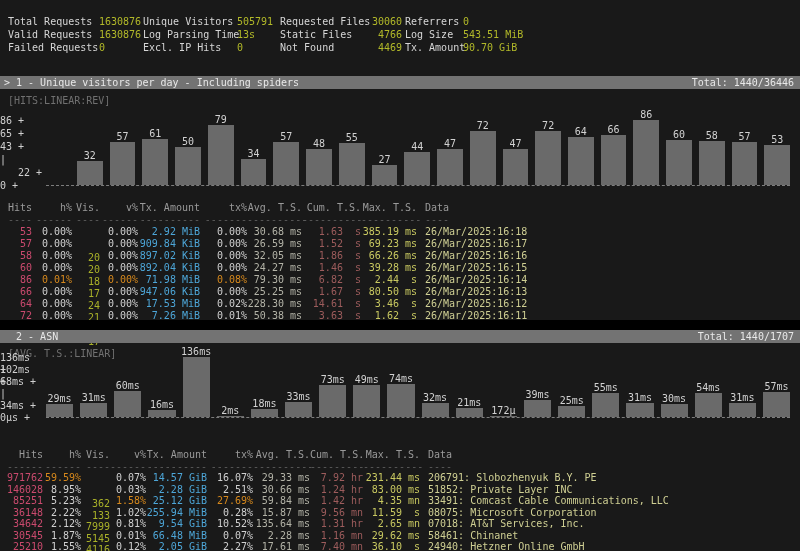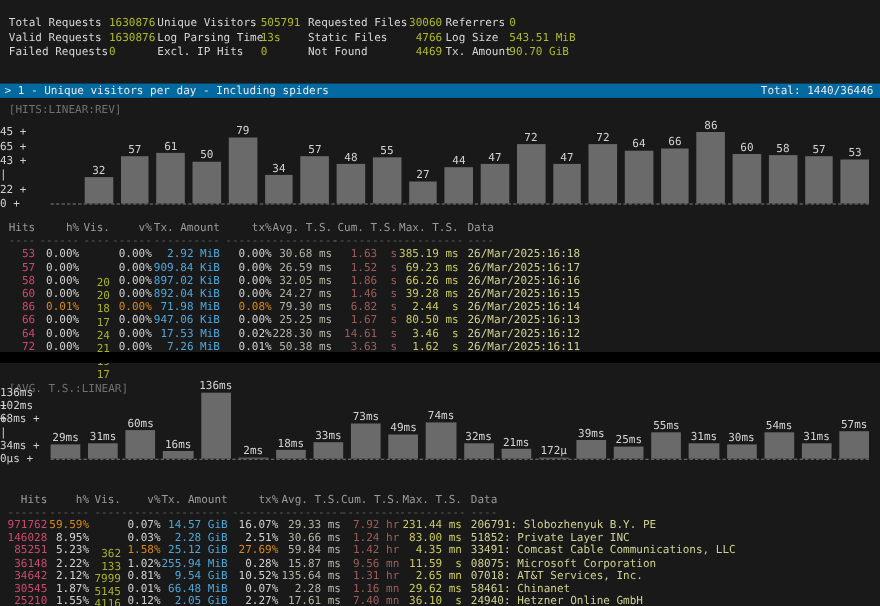--- a/index.html
+++ b/index.html
@@ -12,21 +12,21 @@
   
   #summary{position:absolute;top:15px;left:8px;right:0;}
   .sline{height:13px;white-space:pre;}
   .scell{display:inline-block;vertical-align:top;}
   .sc0{width:135px}.sc1{width:137px}.sc2{width:125px}
   .sl{display:inline-block;color:#d6d6d6;}
   .sc0 .sl{width:91px}.sc1 .sl{width:94px}.sc2 .sl{width:88px}.sc3 .sl{width:58px}
   .sv{color:#b2b929;}
   .sc2 .sv{display:inline-block;width:34px;text-align:right;}
   
-  .phead{position:absolute;left:0;right:0;height:13px;background:#0369a1;color:#e8e8e8;
+  .phead{position:absolute;left:0;right:0;height:13px;background:#737373;color:#e8e8e8;
          display:flex;justify-content:space-between;padding:0 6px 0 4px;white-space:pre;}
   .sep{position:absolute;left:0;right:0;top:320px;height:10px;background:#000;}
   
   .clabel{position:absolute;left:8px;color:#707070;white-space:pre;}
   .chart{position:absolute;left:0;right:0;height:90px;}
   .axis{position:absolute;left:0;top:0;width:42px;}
   .plot{position:absolute;left:46px;right:10px;display:flex;align-items:flex-end;gap:7px;
         border-bottom:1px dashed #7d7d7d;}
   .bar{flex:1;background:#6a6a6a;position:relative;}
   .blabel{position:absolute;bottom:100%;left:50%;transform:translateX(-50%);
@@ -63,25 +63,25 @@
       <div class="sline"><span class="scell sc0"><span class="sl">Failed Requests</span><span class="sv">0</span></span><span class="scell sc1"><span class="sl">Excl. IP Hits</span><span class="sv">0</span></span><span class="scell sc2"><span class="sl">Not Found</span><span class="sv">4469</span></span><span class="scell sc3"><span class="sl">Tx. Amount</span><span class="sv">90.70 GiB</span></span></div>
     </div>
 
   <div class="phead" style="top:76px">
     <span>&gt; 1 - Unique visitors per day - Including spiders</span>
     <span>Total: 1440/36446</span>
   </div>
   <div class="clabel" style="top:94px">[HITS:LINEAR:REV]</div>
   <div class="chart" id="chart1" style="top:114px">
       <div class="axis">
-        <span style="height: 13px; line-height: 13px; display: block;">45 +</span>
+        <span style="height: 13px; line-height: 13px; display: block;">86 +</span>
         <span style="height: 13px; line-height: 13px; display: block;">65 +</span>
         <span style="height: 13px; line-height: 13px; display: block;">43 +</span>
         <span style="height: 13px; line-height: 13px; display: block;">|</span>
-        <span style="height: 13px; line-height: 13px; display: block;">22 +</span>
+        <span style="height: 13px; line-height: 13px; display: block; text-align: right;">22 +</span>
         <span style="height: 13px; line-height: 13px; display: block;">0 +</span>
       </div>
       <div class="plot" style="top: 6.5px; height: 65px;">
         <div class="bar" style="height: 24px; margin-left: 31px;">
           <span class="blabel">32</span>
         </div>
         <div class="bar" style="height: 43px;">
           <span class="blabel">57</span>
         </div>
         <div class="bar" style="height: 46px;">
@@ -143,20 +143,24 @@
         </div>
         <div class="bar" style="height: 40px;">
           <span class="blabel">53</span>
         </div>
       </div>
     </div>
   <div class="tbl" id="table1" style="top:202px"><div class="trow thead"><span class="c c0">Hits</span><span class="c c1">h%</span><span class="c c2">Vis.</span><span class="c c3">v%</span><span class="c c4">Tx. Amount</span><span class="c c5">tx%</span><span class="c c6">Avg. T.S.</span><span class="c c7">Cum. T.S.</span><span class="c c8">Max. T.S.</span><span class="c c9">Data</span></div><div class="trow tdash"><span class="c c0">----</span><span class="c c1">------</span><span class="c c2">----</span><span class="c c3">------</span><span class="c c4">----------</span><span class="c c5">-------</span><span class="c c6">----------</span><span class="c c7">----------</span><span class="c c8">----------</span><span class="c c9">----</span></div><div class="trow tdata"><span class="c c0">53</span><span class="c c1">0.00%</span><span class="c c2">20</span><span class="c c3">0.00%</span><span class="c c4">2.92 MiB</span><span class="c c5">0.00%</span><span class="c c6">30.68 ms</span><span class="c c7">1.63  s</span><span class="c c8">385.19 ms</span><span class="c c9">26/Mar/2025:16:18</span></div><div class="trow tdata"><span class="c c0">57</span><span class="c c1">0.00%</span><span class="c c2">20</span><span class="c c3">0.00%</span><span class="c c4">909.84 KiB</span><span class="c c5">0.00%</span><span class="c c6">26.59 ms</span><span class="c c7">1.52  s</span><span class="c c8">69.23 ms</span><span class="c c9">26/Mar/2025:16:17</span></div><div class="trow tdata"><span class="c c0">58</span><span class="c c1">0.00%</span><span class="c c2">18</span><span class="c c3">0.00%</span><span class="c c4">897.02 KiB</span><span class="c c5">0.00%</span><span class="c c6">32.05 ms</span><span class="c c7">1.86  s</span><span class="c c8">66.26 ms</span><span class="c c9">26/Mar/2025:16:16</span></div><div class="trow tdata"><span class="c c0">60</span><span class="c c1">0.00%</span><span class="c c2">17</span><span class="c c3">0.00%</span><span class="c c4">892.04 KiB</span><span class="c c5">0.00%</span><span class="c c6">24.27 ms</span><span class="c c7">1.46  s</span><span class="c c8">39.28 ms</span><span class="c c9">26/Mar/2025:16:15</span></div><div class="trow tdata"><span class="c c0">86</span><span class="c c1 hl">0.01%</span><span class="c c2">24</span><span class="c c3 hl">0.00%</span><span class="c c4">71.98 MiB</span><span class="c c5 hl">0.08%</span><span class="c c6">79.30 ms</span><span class="c c7">6.82  s</span><span class="c c8">2.44  s</span><span class="c c9">26/Mar/2025:16:14</span></div><div class="trow tdata"><span class="c c0">66</span><span class="c c1">0.00%</span><span class="c c2">21</span><span class="c c3">0.00%</span><span class="c c4">947.06 KiB</span><span class="c c5">0.00%</span><span class="c c6">25.25 ms</span><span class="c c7">1.67  s</span><span class="c c8">80.50 ms</span><span class="c c9">26/Mar/2025:16:13</span></div><div class="trow tdata"><span class="c c0">64</span><span class="c c1">0.00%</span><span class="c c2">19</span><span class="c c3">0.00%</span><span class="c c4">17.53 MiB</span><span class="c c5">0.02%</span><span class="c c6">228.30 ms</span><span class="c c7">14.61  s</span><span class="c c8">3.46  s</span><span class="c c9">26/Mar/2025:16:12</span></div><div class="trow tdata"><span class="c c0">72</span><span class="c c1">0.00%</span><span class="c c2">17</span><span class="c c3">0.00%</span><span class="c c4">7.26 MiB</span><span class="c c5">0.01%</span><span class="c c6">50.38 ms</span><span class="c c7">3.63  s</span><span class="c c8">1.62  s</span><span class="c c9">26/Mar/2025:16:11</span></div></div>
 
   <div class="sep"></div>
 
+  <div class="phead" style="top:330px">
+    <span>  2 - ASN</span>
+    <span>Total: 1440/1707</span>
+  </div>
   <div class="clabel" style="top:347px">[AVG. T.S.:LINEAR]</div>
   <div class="chart" id="chart2" style="top:352px">
       <div class="axis">
         <span style="height: 12px; line-height: 12px; display: block;">136ms +</span>
         <span style="height: 12px; line-height: 12px; display: block;">102ms +</span>
         <span style="height: 12px; line-height: 12px; display: block;">68ms +</span>
         <span style="height: 12px; line-height: 12px; display: block;">|</span>
         <span style="height: 12px; line-height: 12px; display: block;">34ms +</span>
         <span style="height: 12px; line-height: 12px; display: block;">0μs +</span>
       </div>
@@ -181,21 +185,21 @@
         </div>
         <div class="bar" style="height: 8px;">
           <span class="blabel">18ms</span>
         </div>
         <div class="bar" style="height: 15px;">
           <span class="blabel">33ms</span>
         </div>
         <div class="bar" style="height: 32px;">
           <span class="blabel">73ms</span>
         </div>
-        <div class="bar" style="height: 22px; margin-top: 19px;">
+        <div class="bar" style="height: 32px; margin-top: 19px;">
           <span class="blabel">49ms</span>
         </div>
         <div class="bar" style="height: 33px;">
           <span class="blabel">74ms</span>
         </div>
         <div class="bar" style="height: 14px;">
           <span class="blabel">32ms</span>
         </div>
         <div class="bar" style="height: 9px;">
           <span class="blabel">21ms</span>

